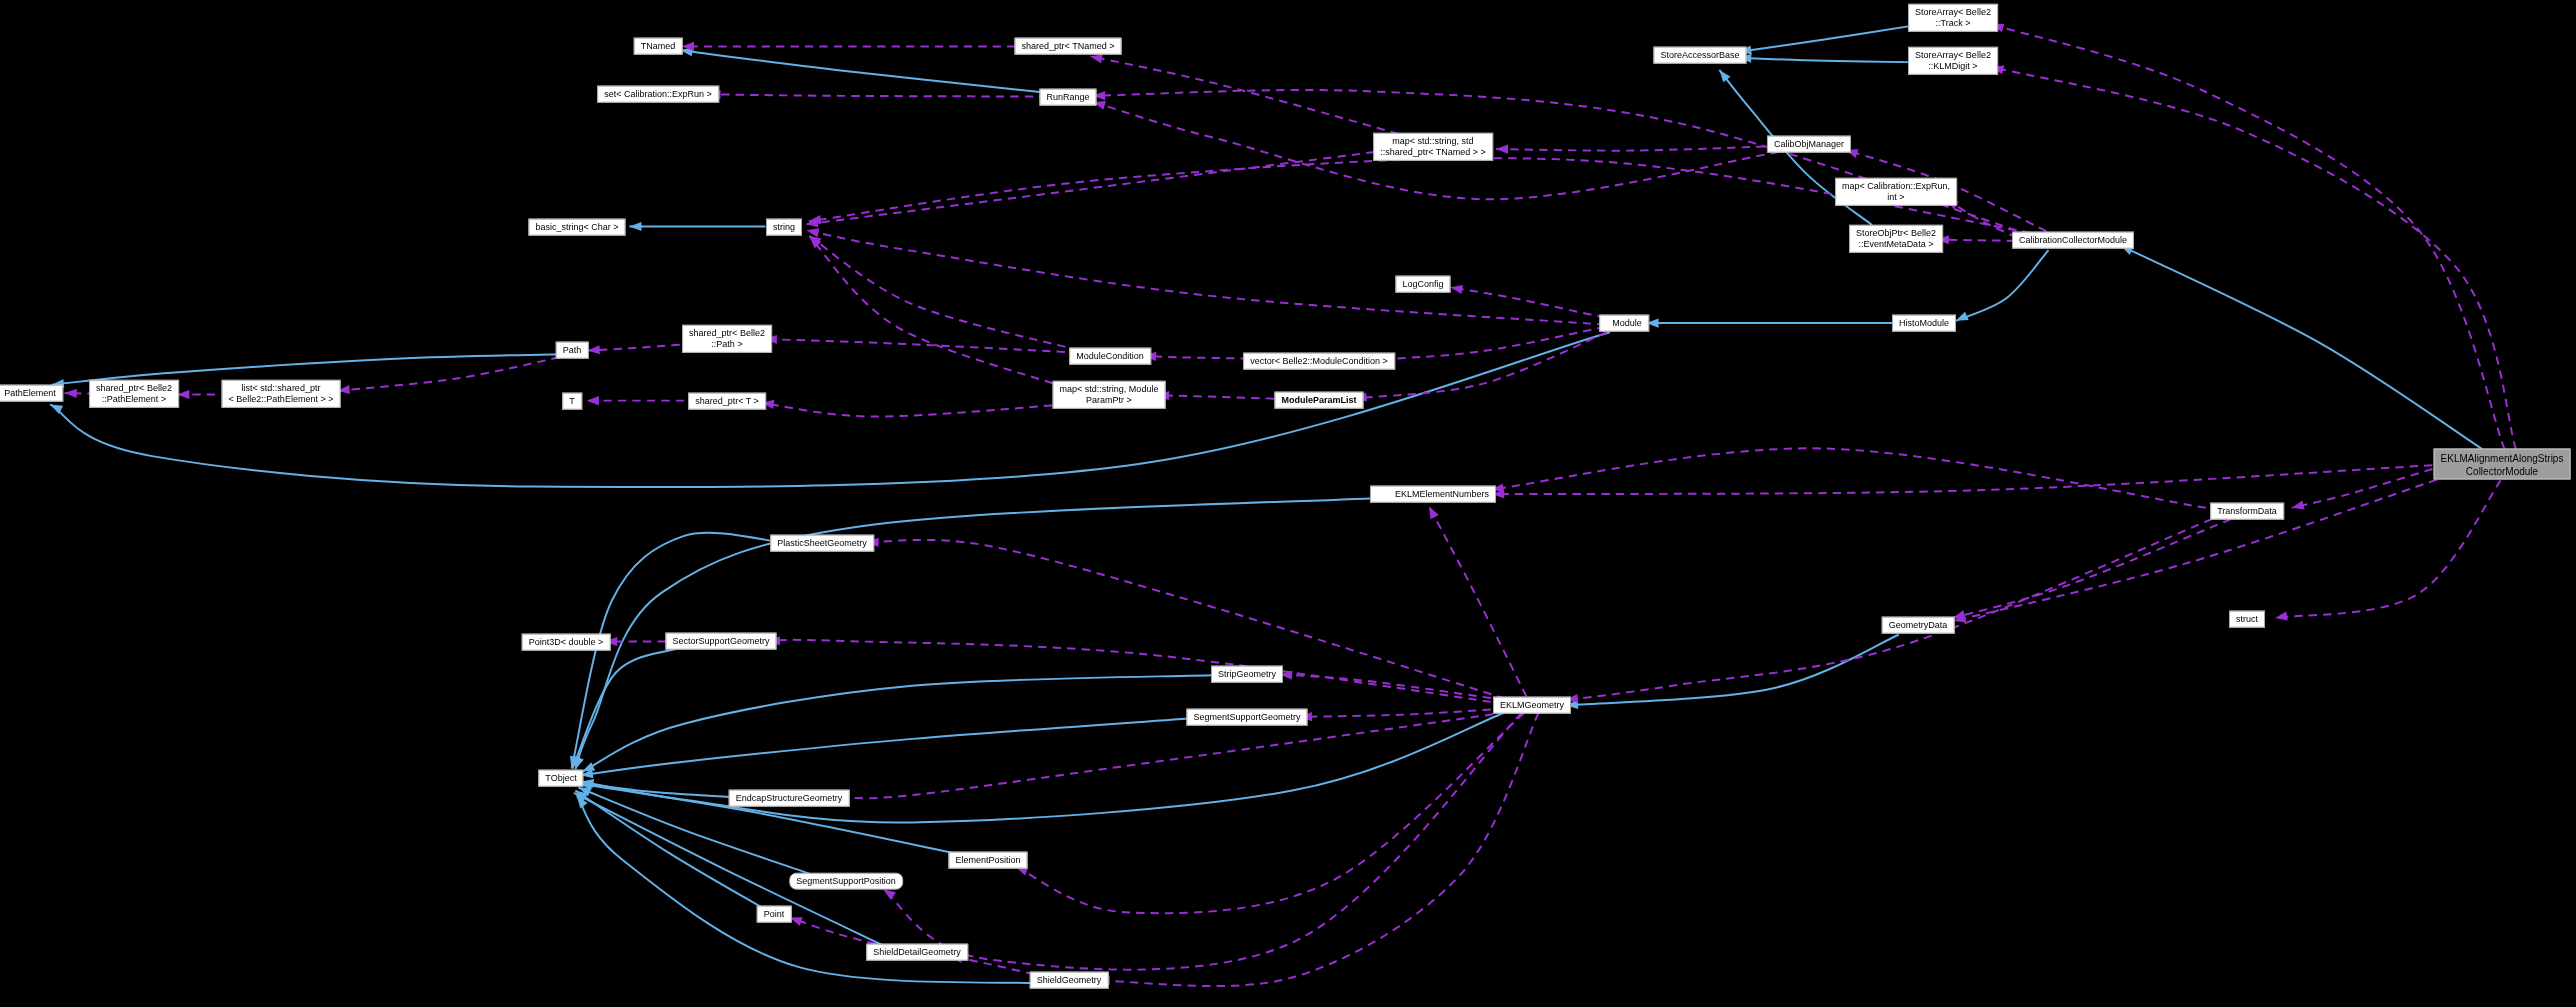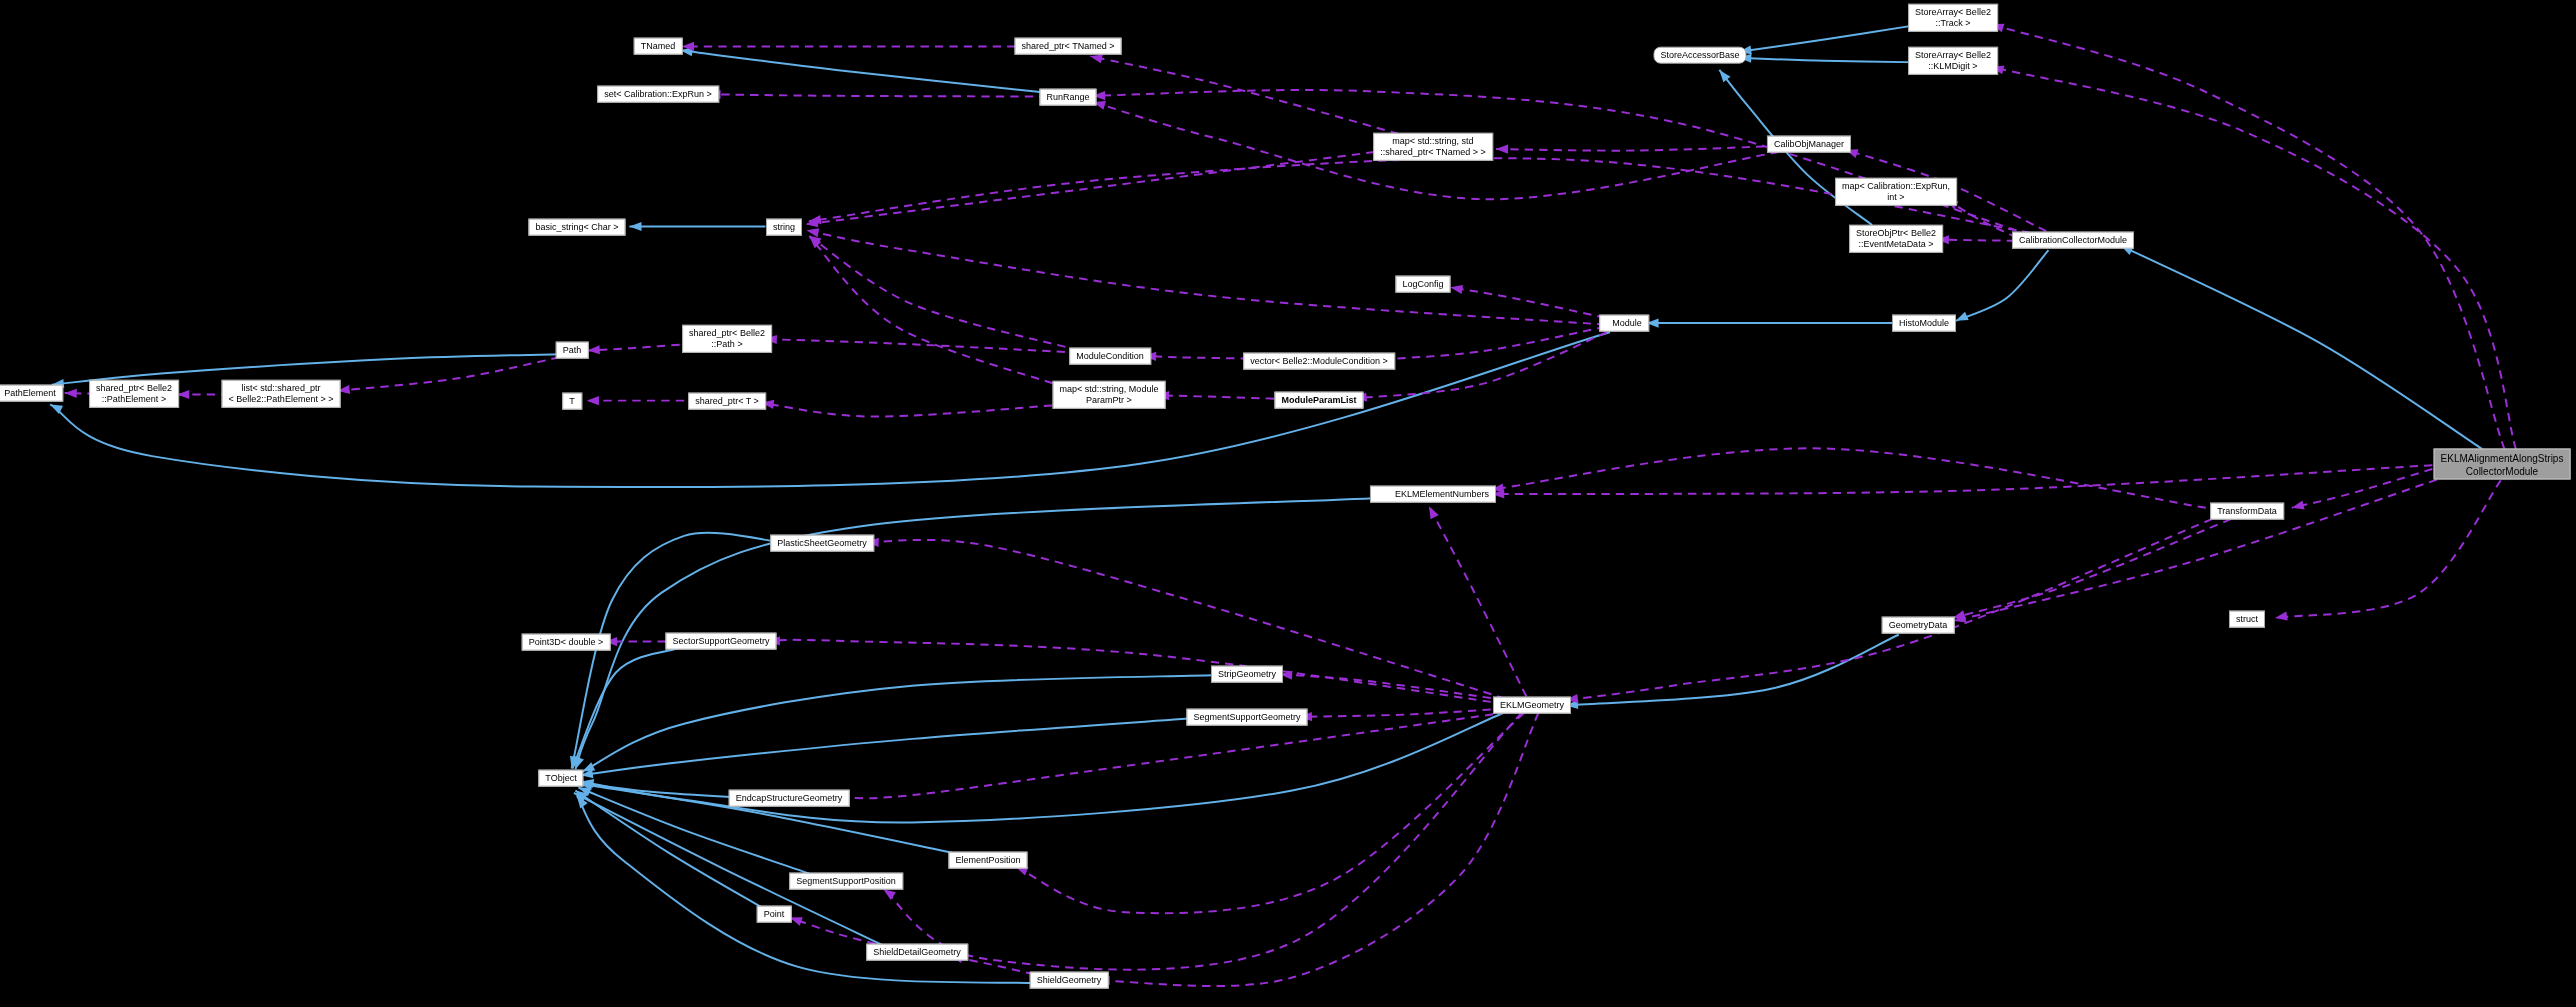--- a/index.html
+++ b/index.html
@@ -155,21 +155,21 @@
     <path d="M1379,1286 C1365.8333333333333,1283 1321.5,1272.6666666666667 1300,1268 C1278.5,1263.3333333333333 1258.3333333333333,1259.6666666666667 1250,1258" fill="none" stroke="#9b2fd6" stroke-width="2.6" stroke-dasharray="11,8"></path>
     <polygon points="1250,1258 1266.8659876218837,1255.2543741080653 1264.5125940002256,1267.0213422163565" fill="#9b2fd6"></polygon>
     <path d="M2024,938 C2006.6666666666667,973.6666666666666 1974,1094 1920,1152 C1866,1210 1779.3333333333333,1263 1700,1286 C1620.6666666666667,1309 1486.6666666666667,1289.3333333333333 1444,1290" fill="none" stroke="#9b2fd6" stroke-width="2.6" stroke-dasharray="11,8"></path>
     <polygon points="1444,1290 1459.9043086745519,1283.7507627997832 1460.0917857905583,1295.7492982241995" fill="#9b2fd6"></polygon>
   </svg>
 
 <div class="node" style="left: 658px; top: 46px;">TNamed</div>
 <div class="node" style="left: 1068px; top: 46px;">shared_ptr&lt; TNamed &gt;</div>
 <div class="node" style="left: 658px; top: 94px; text-align: center;">set&lt; Calibration::ExpRun &gt;</div>
 <div class="node" style="left: 1068px; top: 97px;">RunRange</div>
-<div class="node" style="left: 1700px; top: 55px; border-radius: 7px;">StoreAccessorBase</div>
+<div class="node" style="left: 1700px; top: 55px;">StoreAccessorBase</div>
 <div class="node" style="left: 1953px; top: 18px;">StoreArray&lt; Belle2
 ::Track &gt;</div>
 <div class="node" style="left: 1953px; top: 61px;">StoreArray&lt; Belle2
 ::KLMDigit &gt;</div>
 <div class="node" style="left: 1809px; top: 144px;">CalibObjManager</div>
 <div class="node" style="left: 1896px; top: 192px;">map&lt; Calibration::ExpRun,
 int &gt;</div>
 <div class="node" style="left: 1896px; top: 239px;">StoreObjPtr&lt; Belle2
 ::EventMetaData &gt;</div>
 <div class="node" style="left: 2073px; top: 240px;">CalibrationCollectorModule</div>
@@ -203,17 +203,17 @@
 <div class="node" style="left: 1433px; top: 494px; padding-left: 24px;">EKLMElementNumbers</div>
 <div class="node" style="left: 822px; top: 543px;">PlasticSheetGeometry</div>
 <div class="node" style="left: 566px; top: 642px;">Point3D&lt; double &gt;</div>
 <div class="node" style="left: 721px; top: 641px;">SectorSupportGeometry</div>
 <div class="node" style="left: 1247px; top: 674px;">StripGeometry</div>
 <div class="node" style="left: 1247px; top: 717px;">SegmentSupportGeometry</div>
 <div class="node" style="left: 1532px; top: 705px;">EKLMGeometry</div>
 <div class="node" style="left: 561px; top: 778px;">TObject</div>
 <div class="node" style="left: 789px; top: 798px;">EndcapStructureGeometry</div>
 <div class="node" style="left: 988px; top: 860px;">ElementPosition</div>
-<div class="node" style="left: 846px; top: 881px;">SegmentSupportPosition</div>
+<div class="node" style="left: 846px; top: 881px; border-radius: 7px;">SegmentSupportPosition</div>
 <div class="node" style="left: 774px; top: 914px;">Point</div>
 <div class="node" style="left: 917px; top: 952px;">ShieldDetailGeometry</div>
 <div class="node" style="left: 1069px; top: 980px;">ShieldGeometry</div>
 
 
 </body></html>

